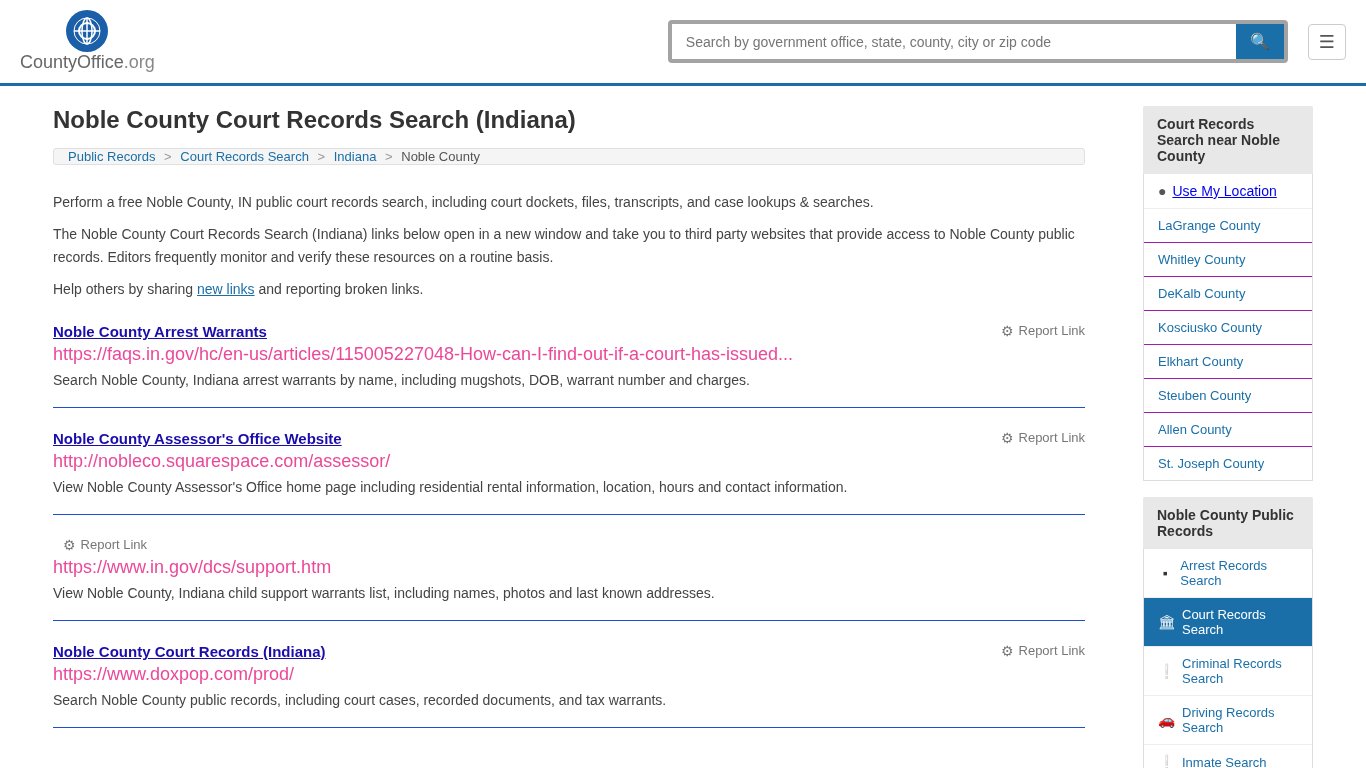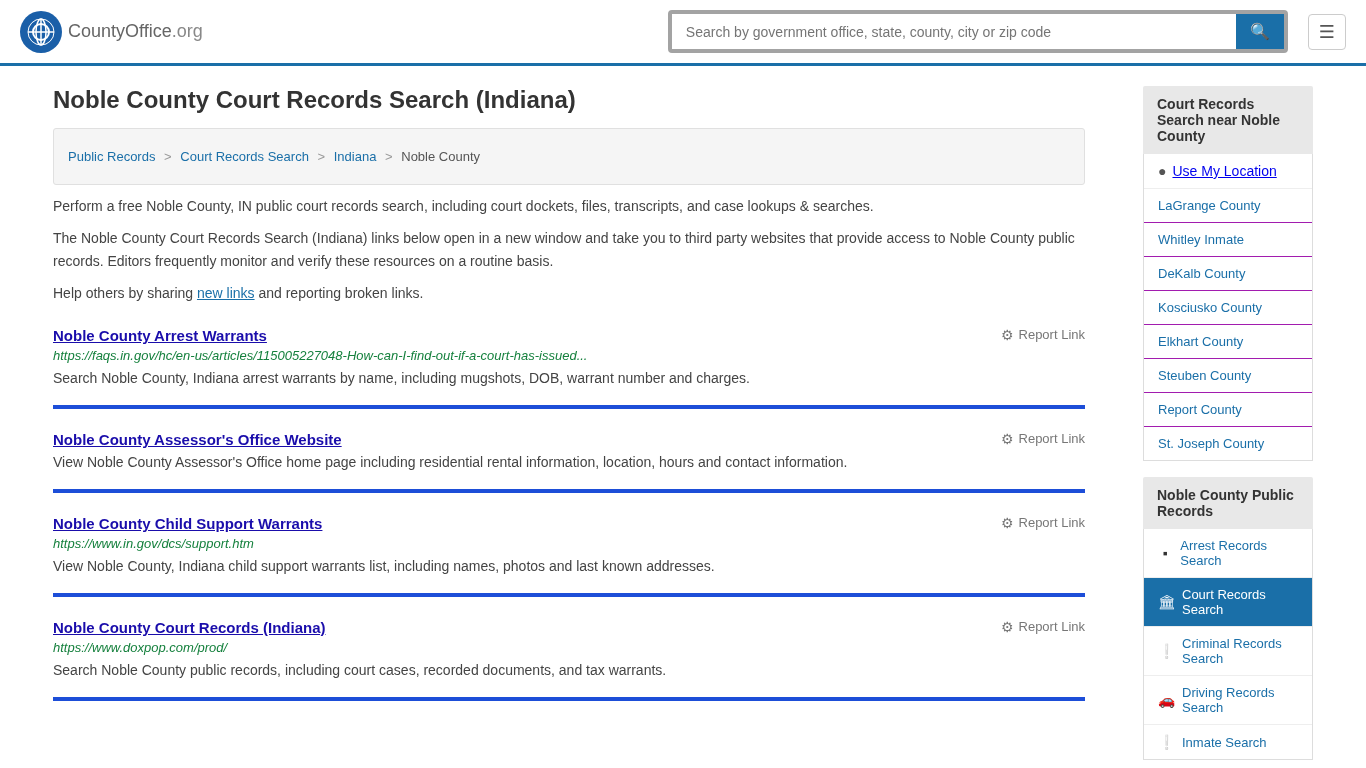--- a/index.html
+++ b/index.html
@@ -10,22 +10,22 @@
       background: #fff;
       border-bottom: 3px solid #1a6fa8;
       padding: 10px 20px;
       display: flex;
       align-items: center;
       gap: 20px;
     }
     .logo-area {
       display: flex;
       align-items: center;
-      gap: 6px;
       text-decoration: none;
+      flex-direction: column;
     }
     .logo-circle {
       width: 42px;
       height: 42px;
       border-radius: 50%;
       background: #1a5fa8;
       display: flex;
       align-items: center;
       justify-content: center;
       color: white;
@@ -93,23 +93,23 @@
       font-size: 24px;
       font-weight: bold;
       color: #333;
       margin-bottom: 14px;
     }
 
     
     .breadcrumb {
       background: #f5f5f5;
       border: 1px solid #e0e0e0;
-      padding: 20px 14px;
+      padding: 0 14px;
       border-radius: 3px;
-      margin-bottom: 10px;
+      margin-bottom: 26px;
       font-size: 13px;
       color: #555;
     }
     .breadcrumb a {
       color: #1a6fa8;
       text-decoration: none;
     }
     .breadcrumb .sep { margin: 0 5px; color: #999; }
 
     
@@ -120,21 +120,21 @@
       margin-bottom: 10px;
     }
     .description a {
       color: #1a6fa8;
       text-decoration: underline;
     }
 
     
     .result-item {
       margin-top: 22px;
-      border-bottom: 4px solid #1d4ed8;
+      border-bottom: 1px solid #1d4ed8;
       padding-bottom: 16px;
     }
     .result-header {
       display: flex;
       align-items: flex-start;
       justify-content: space-between;
       margin-bottom: 4px;
     }
     .result-title {
       font-size: 15px;
@@ -150,24 +150,23 @@
       color: #777;
       font-size: 13px;
       cursor: pointer;
       white-space: nowrap;
       margin-left: 10px;
     }
     .report-icon {
       font-size: 14px;
     }
     .result-url {
-      color: #15803d;
-      font-size: 13px;
+      color: #ec4899;
+      font-size: 18px;
       margin-bottom: 5px;
-      font-style: italic;
     }
     .result-desc {
       font-size: 14px;
       color: #444;
       line-height: 1.5;
     }
 
     
     .sidebar {
       width: 212px;
@@ -298,26 +297,26 @@
     </div>
 
     <div class="result-item">
       <div class="result-header">
         <span class="result-title">Noble County Assessor's Office Website</span>
         <span class="report-link">
           <span class="report-icon">⚙</span>
           <span>Report Link</span>
         </span>
       </div>
+      <div class="result-url">http://nobleco.squarespace.com/assessor/</div>
       <div class="result-desc">View Noble County Assessor's Office home page including residential rental information, location, hours and contact information.</div>
     </div>
 
     <div class="result-item">
       <div class="result-header">
-        <span class="result-title">Noble County Child Support Warrants</span>
         <span class="report-link">
           <span class="report-icon">⚙</span>
           <span>Report Link</span>
         </span>
       </div>
       <div class="result-url">https://www.in.gov/dcs/support.htm</div>
       <div class="result-desc">View Noble County, Indiana child support warrants list, including names, photos and last known addresses.</div>
     </div>
 
     <div class="result-item">
@@ -336,26 +335,26 @@
 
   <aside class="sidebar">
 
     <div class="sidebar-section-title">Court Records Search near Noble County</div>
     <div class="sidebar-list">
       <div class="sidebar-location">
         <span class="location-dot">●</span>
         <a href="#">Use My Location</a>
       </div>
       <div class="sidebar-item"><a href="#">LaGrange County</a></div>
-      <div class="sidebar-item"><a href="#">Whitley Inmate</a></div>
+      <div class="sidebar-item"><a href="#">Whitley County</a></div>
       <div class="sidebar-item"><a href="#">DeKalb County</a></div>
       <div class="sidebar-item"><a href="#">Kosciusko County</a></div>
       <div class="sidebar-item"><a href="#">Elkhart County</a></div>
       <div class="sidebar-item"><a href="#">Steuben County</a></div>
-      <div class="sidebar-item"><a href="#">Report County</a></div>
+      <div class="sidebar-item"><a href="#">Allen County</a></div>
       <div class="sidebar-item"><a href="#">St. Joseph County</a></div>
     </div>
 
     <div class="sidebar-section-title">Noble County Public Records</div>
     <div class="sidebar-list">
       <div class="sidebar-record-item">
         <span class="record-icon">▪</span>
         <a href="#">Arrest Records Search</a>
       </div>
       <div class="sidebar-record-item active">

